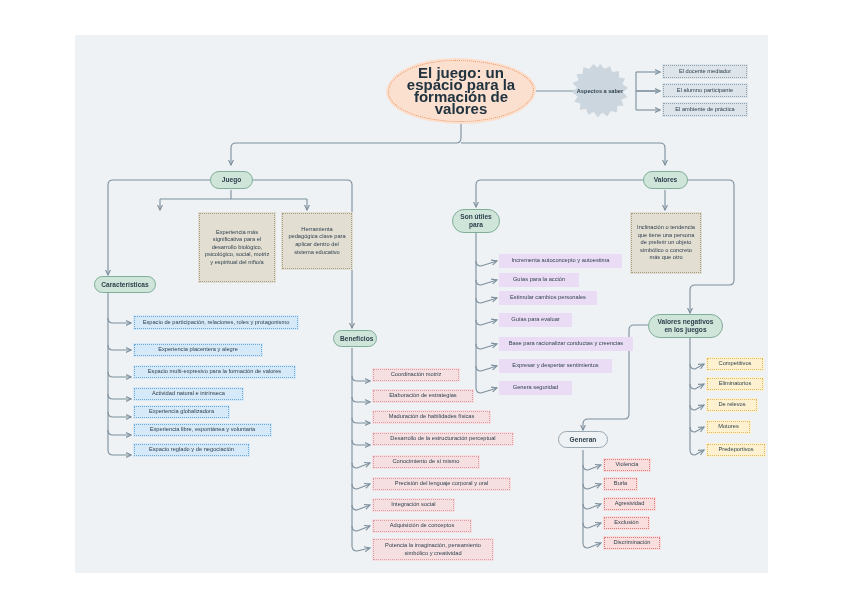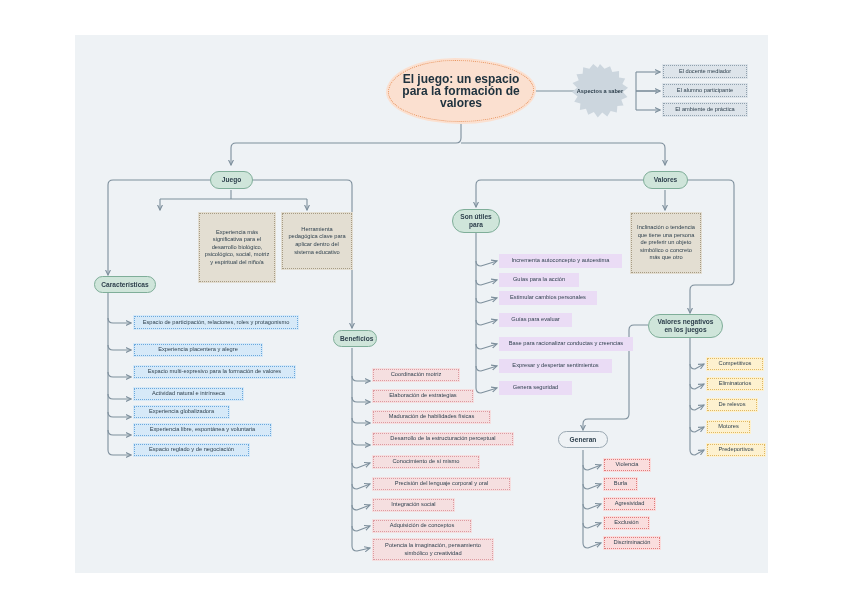--- a/index.html
+++ b/index.html
@@ -7,21 +7,21 @@
   #canvas{position:absolute;left:75px;top:35px;width:693px;height:538px;background:#eef2f5;}
   #stage{position:absolute;left:0;top:0;width:848px;height:599px;}
   svg#wires{position:absolute;left:0;top:0;width:848px;height:599px;pointer-events:none;}
 
   .node{position:absolute;box-sizing:border-box;display:flex;align-items:center;
         justify-content:center;text-align:center;}
   .lbl{display:block;width:100%;}
 
   
   .cloud{width:150px;height:66px;background:#fbe0d0;color:#20333f;font-weight:bold;
-         font-size:12px;line-height:12px;border-radius:46% 54% 50% 50%/52% 48% 52% 48%;
+         font-size:15px;line-height:12px;border-radius:46% 54% 50% 50%/52% 48% 52% 48%;
          outline:1.6px dotted #e8935c;outline-offset:-3px;padding:4px 8px;}
 
   
   .burst{width:56px;height:54px;background:#ccd6de;color:#2d3f4c;font-weight:bold;
          font-size:5.6px;line-height:7px;
          clip-path:polygon(50% 0%,58% 9%,68% 4%,72% 15%,84% 13%,84% 25%,95% 27%,90% 37%,100% 44%,
          91% 52%,99% 61%,88% 66%,92% 77%,81% 78%,80% 90%,69% 87%,63% 97%,54% 90%,46% 99%,
          39% 89%,29% 94%,25% 83%,14% 85%,15% 73%,4% 70%,10% 60%,0% 52%,9% 44%,1% 35%,
          12% 30%,8% 19%,19% 18%,20% 6%,31% 9%,38% 0%,46% 7%);}
 

